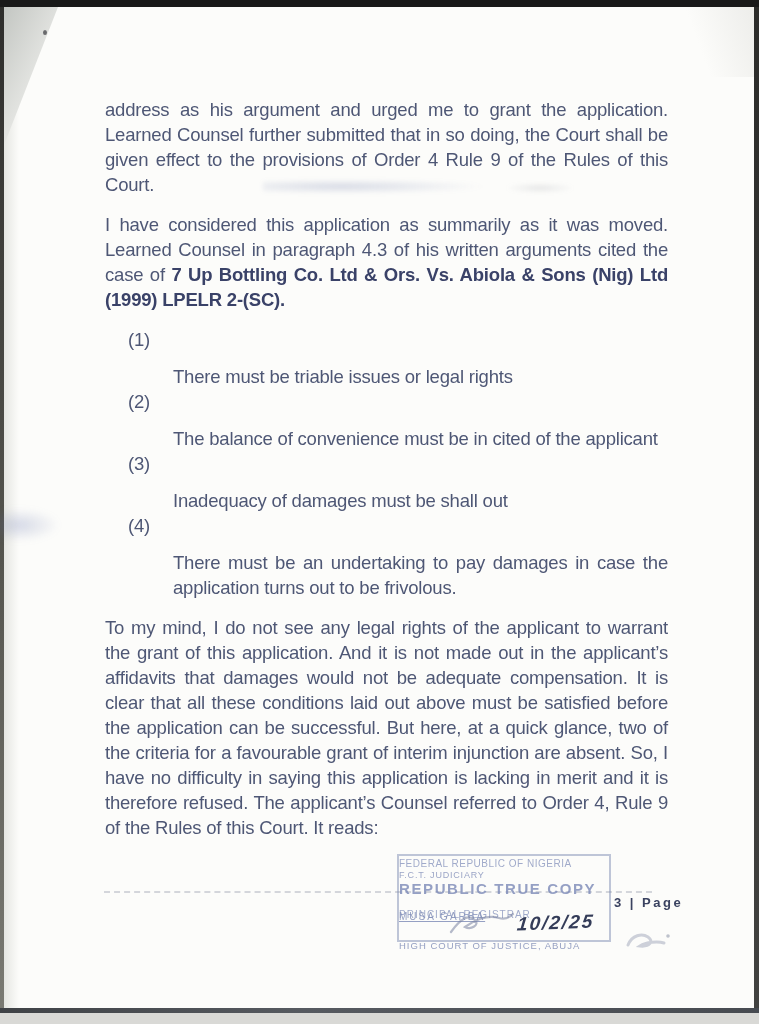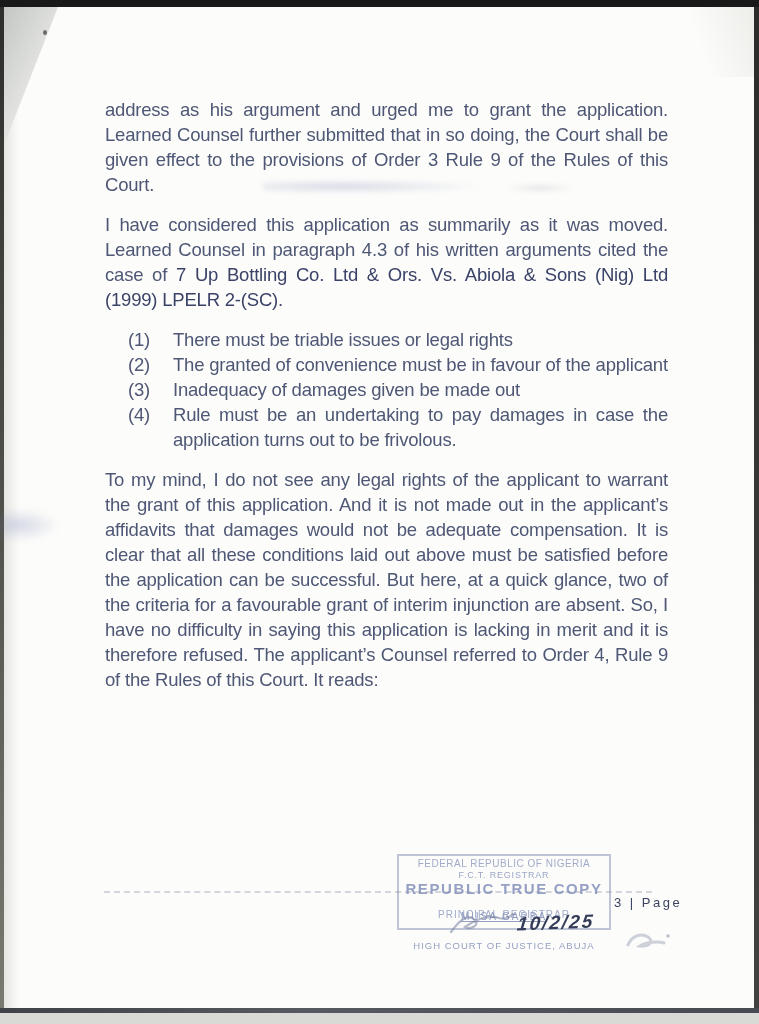--- a/index.html
+++ b/index.html
@@ -55,61 +55,61 @@
 
   
   .body-text {
     position: absolute; left: 105px; top: 97px; width: 563px;
     color: #4e5775;
     font-size: 18.5px; line-height: 25px;
     letter-spacing: -0.2px;
     z-index: 1;
   }
   p.para { margin: 0 0 15px 0; text-align: justify; }
-  .body-text strong, .body-text b { color: #3a4268; font-weight: 400; }
+  .body-text strong, .body-text b { color: #3a4268; font-weight: 700; }
   .clist { margin: 0 0 15px 0; padding-left: 23px; }
   .li { display: flex; }
   .li .num { flex: 0 0 45px; }
-  .li .txt { flex: 1; text-align: justify; }
+  .li .txt { flex: 1; text-align: justify; margin-top: 37px; }
 
   
   .fold-line {
     position: absolute; left: 104px; top: 891px; width: 548px; height: 0;
     border-top: 2px dashed rgba(148,153,168,.38);
     z-index: 1;
   }
 
   
   .stamp {
-    position: absolute; left: 397px; top: 854px; width: 214px; height: 76px;
+    position: absolute; left: 397px; top: 854px; width: 214px; height: 88px;
     border: 2px solid rgba(128,142,180,.5);
     color: #8e9bc2;
     z-index: 2;
-    text-align: center;
+    text-align: left;
   }
   .stamp .s { position: absolute; left: 0; right: 0; white-space: nowrap; }
   .stamp .s1 { top: 2px;  font-size: 10px;   letter-spacing: .5px;  color: rgba(130,143,185,.75); }
   .stamp .s2 { top: 14px; font-size: 9px;    letter-spacing: .8px;  color: rgba(130,143,185,.8); }
   .stamp .s3 { top: 24px; font-size: 15px;   letter-spacing: 1.6px; font-weight: 700; color: rgba(122,136,182,.8); }
   .stamp .s4 { top: 53px; font-size: 10px;   letter-spacing: 1px;   color: rgba(130,143,185,.75); }
   .stamp .s5 { top: 55px; font-size: 10px;   letter-spacing: 2px;   color: rgba(130,143,185,.85); text-decoration: underline; }
   .stamp .s6 { top: 84px; font-size: 9.5px;  letter-spacing: 1px;   color: rgba(130,143,185,.85); }
   .stamp .sig { position: absolute; left: 48px; top: 52px; }
   .stamp .date {
     position: absolute; left: 118px; top: 56px;
     font-size: 19px; font-style: italic; font-weight: 600;
     color: #343c58; letter-spacing: 2px;
     transform: rotate(-2deg) skewX(-8deg);
     white-space: nowrap;
   }
 
   
   .pageno {
     position: absolute; left: 614px; top: 895px;
-    font-size: 13px; font-weight: 400; letter-spacing: 2.5px;
+    font-size: 13px; font-weight: 700; letter-spacing: 2.5px;
     color: #3a4260; z-index: 2; white-space: nowrap;
   }
 
   .scribble { position: absolute; left: 624px; top: 929px; z-index: 2; opacity: .55; }
 </style>
 </head>
 <body>
 
 <div class="scan">
 
@@ -123,54 +123,54 @@
   <div class="corner-right-shade"></div>
   <div class="edge-bottom-line"></div>
   <div class="edge-bottom-rest"></div>
   <div class="speck"></div>
   <div class="smudge-1"></div>
   <div class="smudge-1b"></div>
   <div class="smudge-2"></div>
 
   <div class="body-text">
 
-    <p class="para"><span>address as his argument and urged me to grant the application. Learned Counsel further submitted that in so doing, the Court shall be given effect to the provisions of Order 3 Rule 9 of the Rules of this Court.</span></p>
+    <p class="para"><span>address as his argument and urged me to grant the application. Learned Counsel further submitted that in so doing, the Court shall be given effect to the provisions of Order 4 Rule 9 of the Rules of this Court.</span></p>
 
     <p class="para"><span>I have considered this application as summarily as it was moved. Learned Counsel in paragraph 4.3 of his written arguments cited the case of </span><strong>7 Up Bottling Co. Ltd &amp; Ors. Vs. Abiola &amp; Sons (Nig) Ltd (1999) LPELR 2-(SC).</strong></p>
 
 
     <div class="clist">
       <div class="li">
         <span class="num">(1)</span>
         <span class="txt">There must be triable issues or legal rights</span>
       </div>
       <div class="li">
         <span class="num">(2)</span>
-        <span class="txt">The granted of convenience must be in favour of the applicant</span>
+        <span class="txt">The balance of convenience must be in cited of the applicant</span>
       </div>
       <div class="li">
         <span class="num">(3)</span>
-        <span class="txt">Inadequacy of damages given be made out</span>
+        <span class="txt">Inadequacy of damages must be shall out</span>
       </div>
       <div class="li">
         <span class="num">(4)</span>
-        <span class="txt">Rule must be an undertaking to pay damages in case the application turns out to be frivolous.</span>
+        <span class="txt">There must be an undertaking to pay damages in case the application turns out to be frivolous.</span>
       </div>
     </div>
 
 
     <p class="para"><span>To my mind, I do not see any legal rights of the applicant to warrant the grant of this application. And it is not made out in the applicant’s affidavits that damages would not be adequate compensation. It is clear that all these conditions laid out above must be satisfied before the application can be successful. But here, at a quick glance, two of the criteria for a favourable grant of interim injunction are absent. So, I have no difficulty in saying this application is lacking in merit and it is therefore refused. The applicant’s Counsel referred to Order 4, Rule 9 of the Rules of this Court. It reads:</span></p>
 
   </div>
 
   <div class="fold-line"></div>
 
   <div class="stamp">
     <div class="s s1">FEDERAL REPUBLIC OF NIGERIA</div>
-    <div class="s s2">F.C.T. REGISTRAR</div>
+    <div class="s s2">F.C.T. JUDICIARY</div>
     <div class="s s3">REPUBLIC TRUE COPY</div>
     <div class="s s4">PRINCIPAL REGISTRAR</div>
     <div class="s s5">MUSA GARBA</div>
     <span class="sig">
       <svg width="68" height="30" viewBox="0 0 68 30">
         <path d="M4,24 C14,10 22,6 28,12 C33,17 24,22 18,19 C26,13 40,6 52,10 C58,12 62,10 66,6" fill="none" stroke="rgba(120,130,160,0.55)" stroke-width="2.2" stroke-linecap="round"></path>
       </svg>
     </span>
     <div class="date">10/2/25</div>
     <div class="s s6">HIGH COURT OF JUSTICE, ABUJA</div>

